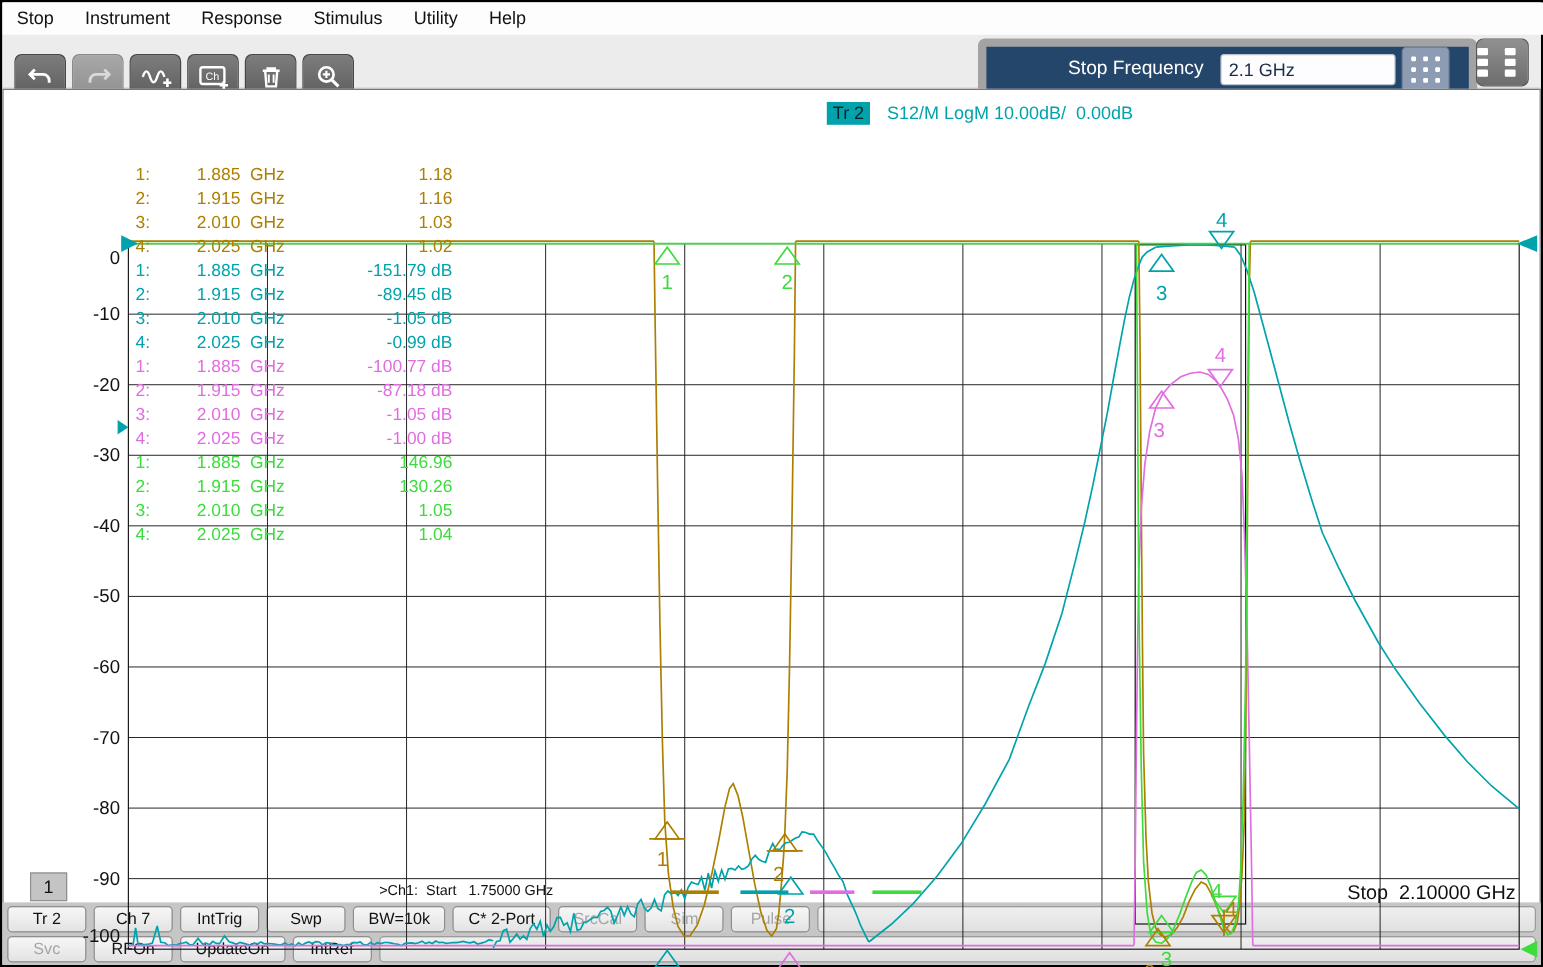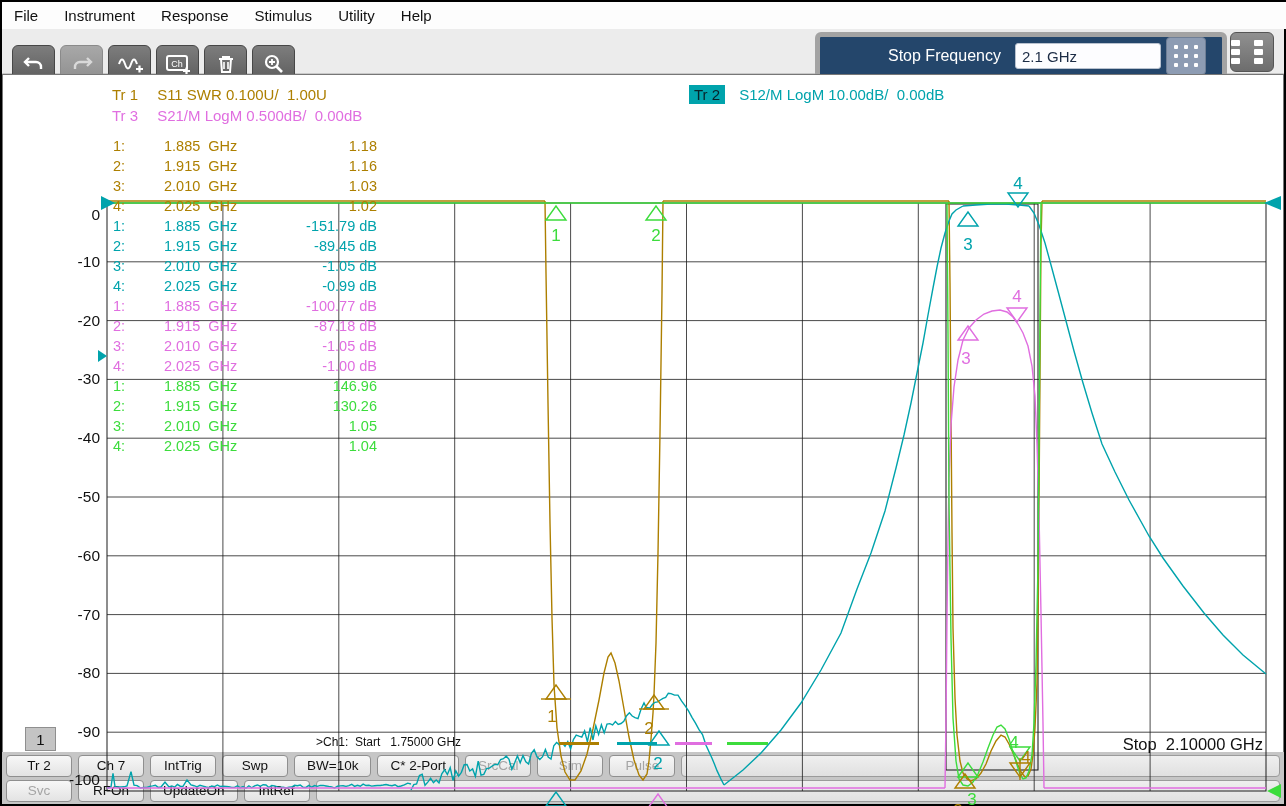--- a/index.html
+++ b/index.html
@@ -13,21 +13,21 @@
   #menubar span{cursor:default;}
 
   
   #toolbar{position:absolute;left:0;top:27px;width:100%;height:44px;background:#ececec;border-bottom:1px solid #c9c9c9;}
   .tbtn{position:absolute;top:16px;width:41px;height:36px;border-radius:6px;
         background:linear-gradient(#7d7d7d,#5c5c5c);border:1px solid #474747;
         color:#fff;display:flex;align-items:center;justify-content:center;font-size:19px;}
   .tbtn.disabled{background:linear-gradient(#a8a8a8,#8e8e8e);color:#d6d6d6;border-color:#8a8a8a;}
   .tbtn svg{display:block;}
   #freq-panel{position:absolute;left:813px;top:3px;width:402px;height:38px;border-radius:6px;
-              background:#24466b;border:5px solid #a3a3a3;display:flex;align-items:center;}
+              background:#24466b;border:7px solid #a3a3a3;display:flex;align-items:center;}
   #freq-label{color:#fff;font-size:16px;margin-left:68px;white-space:pre;}
   #freq-input{margin-left:14px;width:132px;height:24px;border:1px solid #b9c2cf;border-radius:3px;
               background:#fdfdff;font-size:15px;color:#1c2c45;padding:0 6px;font-family:"Liberation Sans",sans-serif;}
   #keypad-btn{margin-left:5px;width:30px;height:28px;border-radius:4px;background:#8d9cb3;
               border:1px solid #6f7f96;display:grid;grid-template-columns:repeat(3,1fr);
               align-items:center;justify-items:center;padding:4px;}
   #keypad-btn i{width:4px;height:4px;border-radius:1px;background:#fff;}
   #menu-grid-btn{position:absolute;right:10px;top:3px;width:42px;height:38px;border-radius:6px;
                  background:linear-gradient(#909090,#6d6d6d);border:1px solid #555;
                  display:grid;grid-template-columns:1fr 1fr;gap:3px;place-content:center;}
@@ -62,21 +62,21 @@
         padding:0 12px;min-width:40px;}
   .sbtn.disabled{color:#a5a5a5;}
   .sfiller{flex:1;background:linear-gradient(#efefef,#e0e0e0);border:1px solid #9b9b9b;border-radius:4px;}
 </style>
 </head>
 <body>
 
 <div id="app">
 
   <div id="menubar">
-    <span>File</span>
+    <span>Stop</span>
     <span>Instrument</span>
     <span>Response</span>
     <span>Stimulus</span>
     <span>Utility</span>
     <span>Help</span>
   </div>
 
   <div id="toolbar">
     <div class="tbtn" style="left:10px">
       <svg width="22" height="22" viewBox="0 0 22 22">
@@ -225,28 +225,20 @@
         <text x="1013" y="675" text-anchor="middle" font-size="17" fill="#3cdc3c" font-family="Liberation Sans, sans-serif">4</text>
         <polygon points="1019,704 1009,690 1029,690" fill="none" stroke="#ad7f00" stroke-width="1.4"></polygon>
         <line x1="1019" y1="685" x2="1019" y2="707" stroke="#ad7f00" stroke-width="1.4"></line>
         <text x="1025" y="690" text-anchor="middle" font-size="17" fill="#ad7f00" font-family="Liberation Sans, sans-serif">4</text>
         <polygon points="100,123 100,137 114,130" fill="#00a3ac"></polygon>
         <polygon points="1280,123 1280,137 1263,130" fill="#00a3ac"></polygon>
         <polygon points="97,277 97,289 106,283" fill="#00a3ac"></polygon>
         <polygon points="1280,711 1280,725 1266,718" fill="#3cdc3c"></polygon>
       </svg>
 
-    <div class="legend" style="left: 104px; top: 10px; color: rgb(173, 127, 0);">
-      <span class="trid">Tr 1</span>
-      <span>S11 SWR 0.100U/  1.00U</span>
-    </div>
-    <div class="legend" style="left: 104px; top: 31px; color: rgb(224, 110, 224);">
-      <span class="trid">Tr 3</span>
-      <span>S21/M LogM 0.500dB/  0.00dB</span>
-    </div>
     <div class="legend" style="left: 686px; top: 10px; color: rgb(0, 163, 172);">
       <span class="trid active" style="background: rgb(0, 163, 172); color: rgb(7, 35, 42);">Tr 2</span>
       <span>S12/M LogM 10.00dB/  0.00dB</span>
     </div>
 
     <div id="marker-table">
         <div class="mrow" style="color: rgb(173, 127, 0);"><span class="num">1:</span><span class="freq">1.885  GHz</span><span class="val">1.18</span></div>
         <div class="mrow" style="color: rgb(173, 127, 0);"><span class="num">2:</span><span class="freq">1.915  GHz</span><span class="val">1.16</span></div>
         <div class="mrow" style="color: rgb(173, 127, 0);"><span class="num">3:</span><span class="freq">2.010  GHz</span><span class="val">1.03</span></div>
         <div class="mrow" style="color: rgb(173, 127, 0);"><span class="num">4:</span><span class="freq">2.025  GHz</span><span class="val">1.02</span></div>

